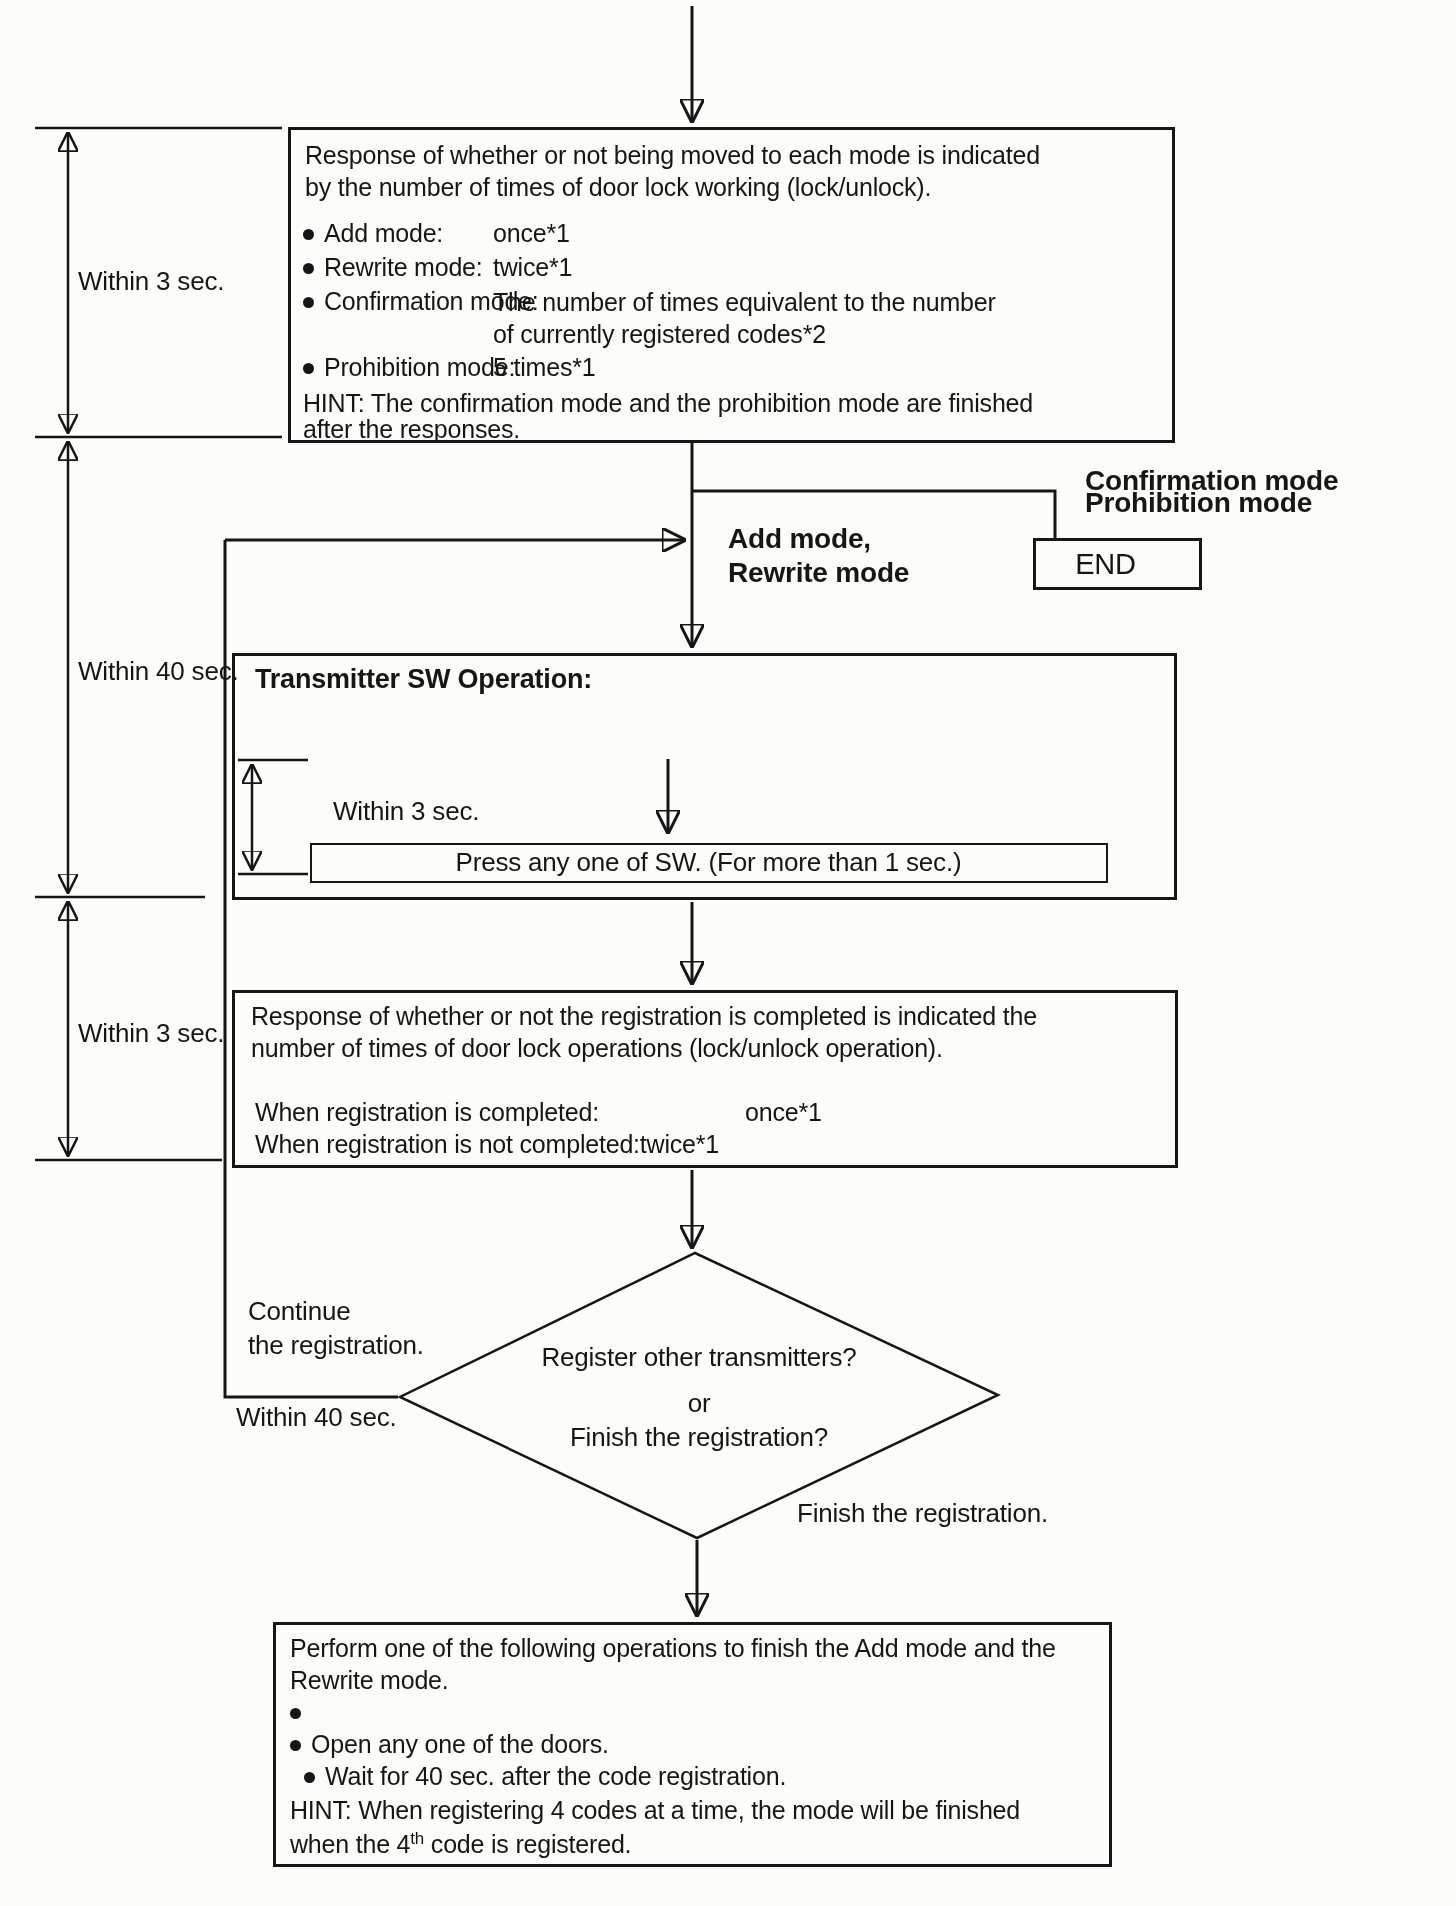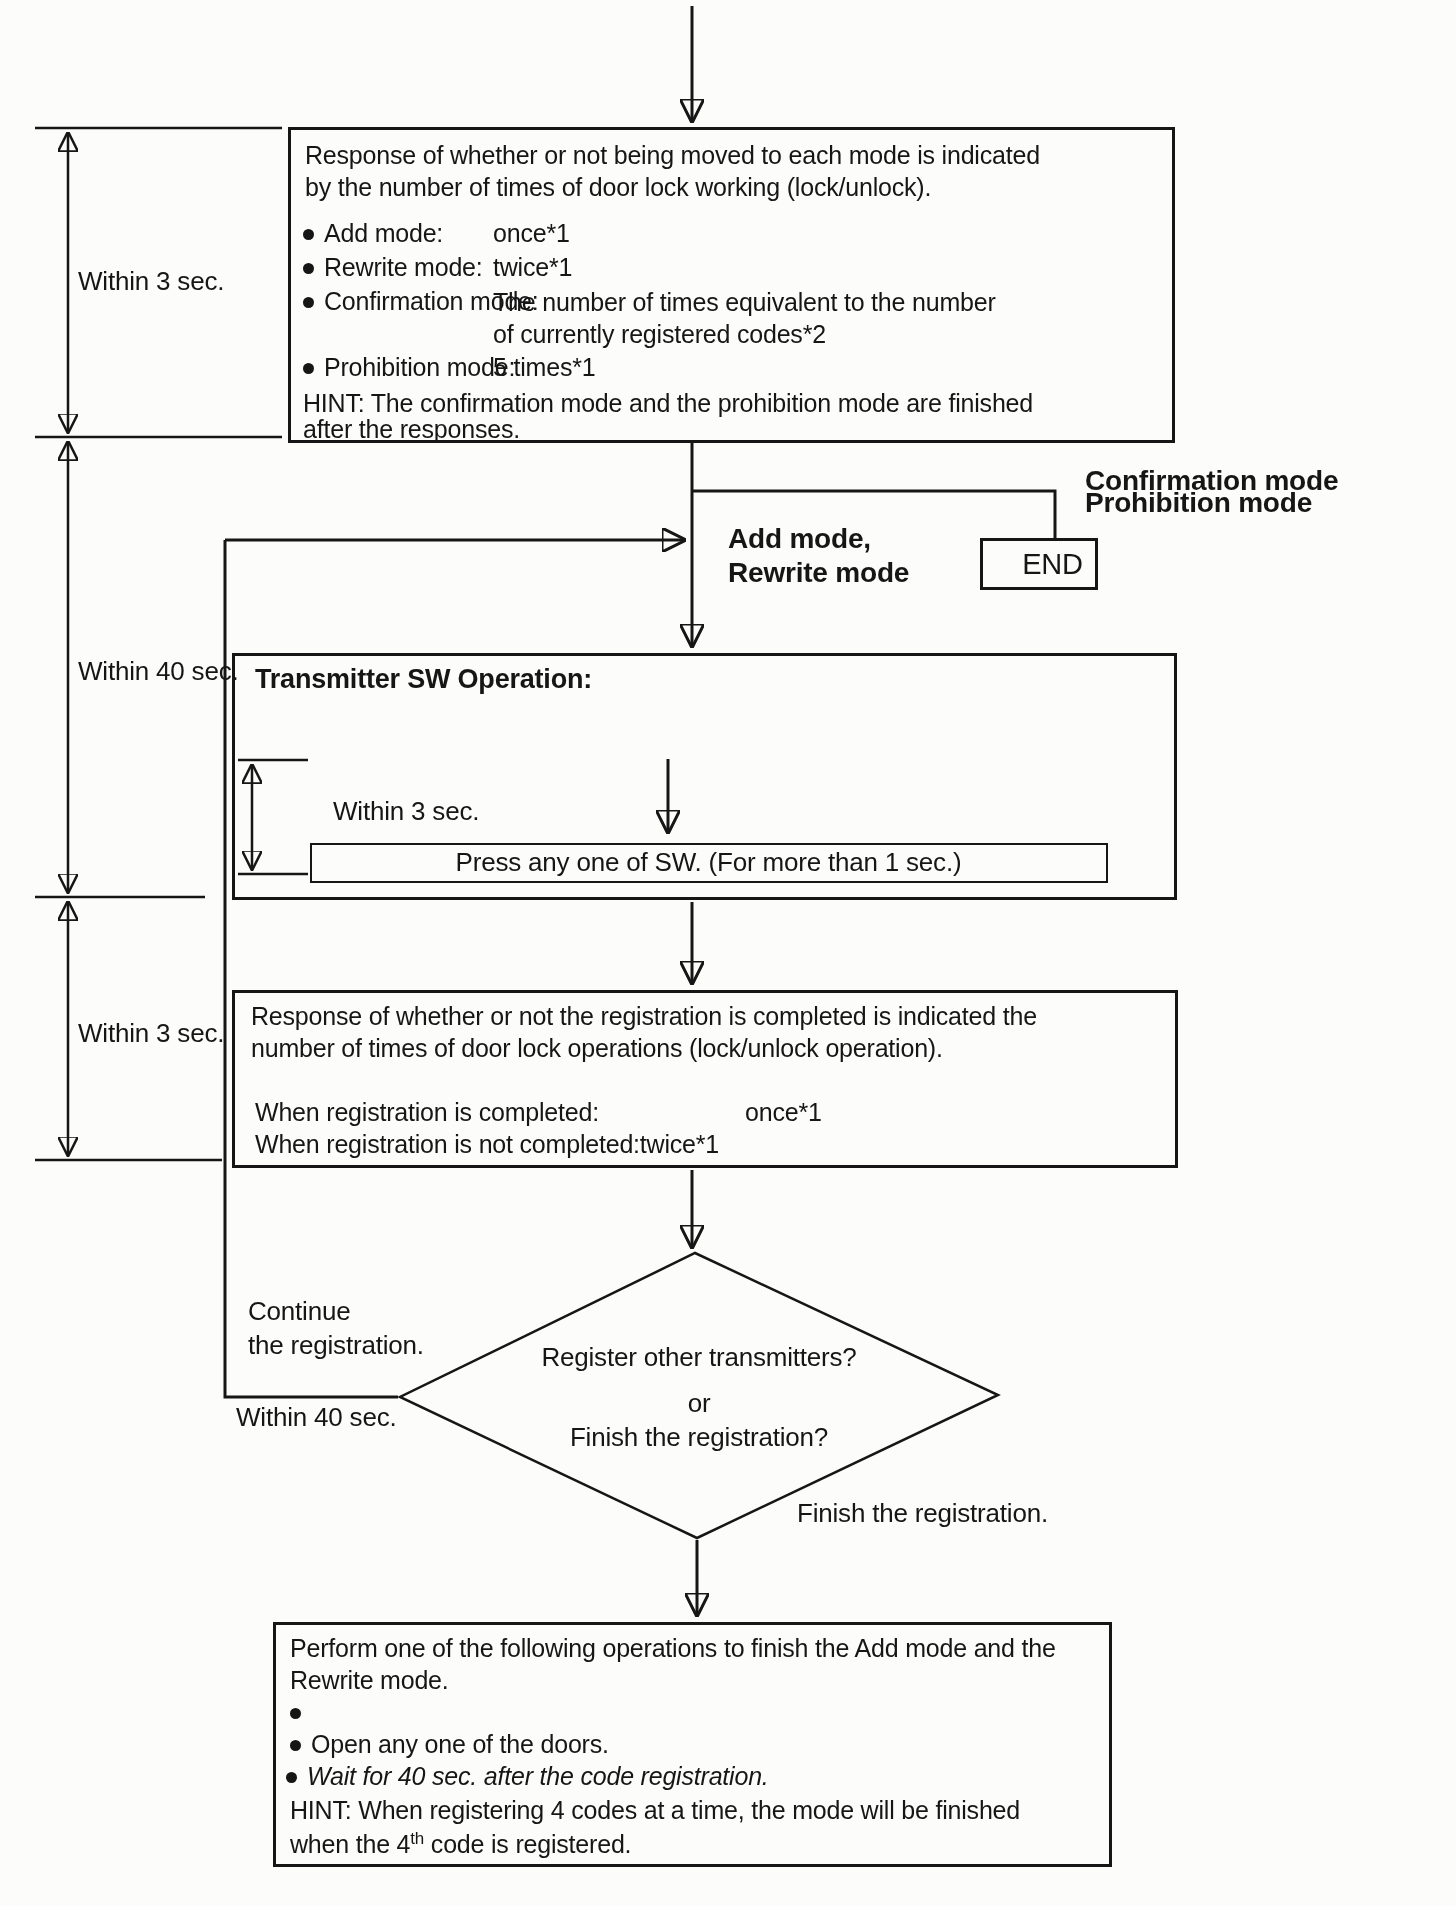--- a/index.html
+++ b/index.html
@@ -115,21 +115,21 @@
 
     <div class="txt" style="left:12px; top:258px;">HINT: The confirmation mode and the prohibition mode are finished</div>
     <div class="txt" style="left:12px; top:286px; line-height:26px;">after the responses.</div>
   </div>
 
   <div class="lbl bold b28" style="left:1085px; top:464px;">Confirmation mode</div>
   <div class="lbl bold b28" style="left:1085px; top:486px;">Prohibition mode</div>
   <div class="lbl bold b28" style="left:728px; top:522px;">Add mode,</div>
   <div class="lbl bold b28" style="left:728px; top:556px;">Rewrite mode</div>
 
-  <div class="box" style="left:980px; top:538px; width:118px; height:52px;">
+  <div class="box" style="left:1033px; top:538px; width:169px; height:52px;">
     <div class="txt center" style="left:0; top:0; width:139px; line-height:46px; font-size:29px;">END</div>
   </div>
 
   <div class="box" style="left:232px; top:653px; width:945px; height:247px;">
     <div class="txt bold" style="left:20px; top:8px; font-size:27px;">Transmitter SW Operation:</div>
 
 
     <div class="lbl" style="left:98px; top:140px;">Within 3 sec.</div>
 
     <div class="box" style="left:75px; top:187px; width:798px; height:40px; border-width:2.5px;text-decoration:underline;">
@@ -152,18 +152,18 @@
   <div class="lbl" style="left:248px; top:1296px;">Continue</div>
   <div class="lbl" style="left:248px; top:1330px;">the registration.</div>
   <div class="lbl" style="left:236px; top:1402px;">Within 40 sec.</div>
   <div class="lbl" style="left:797px; top:1498px;">Finish the registration.</div>
 
   <div class="box" style="left:273px; top:1622px; width:839px; height:245px;">
     <div class="txt" style="left:14px; top:8px;">Perform one of the following operations to finish the Add mode and the</div>
     <div class="txt" style="left:14px; top:40px;">Rewrite mode.</div>
     <div class="txt" style="left:14px; top:72px;"><span class="dot"></span></div>
     <div class="txt" style="left:14px; top:104px;"><span class="dot"></span><span>Open any one of the doors.</span></div>
-    <div class="txt" style="left:10px; top:136px;font-style:italic;"><span class="dot"></span><span>Wait for 40 sec. after the code registration.</span></div>
+    <div class="txt" style="left:28px; top:136px;"><span class="dot"></span><span>Wait for 40 sec. after the code registration.</span></div>
     <div class="txt" style="left:14px; top:170px;">HINT: When registering 4 codes at a time, the mode will be finished</div>
     <div class="txt" style="left:14px; top:204px;"><span>when the 4</span><sup>th</sup><span> code is registered.</span></div>
   </div>
 
 </div>
 
 </body></html>

